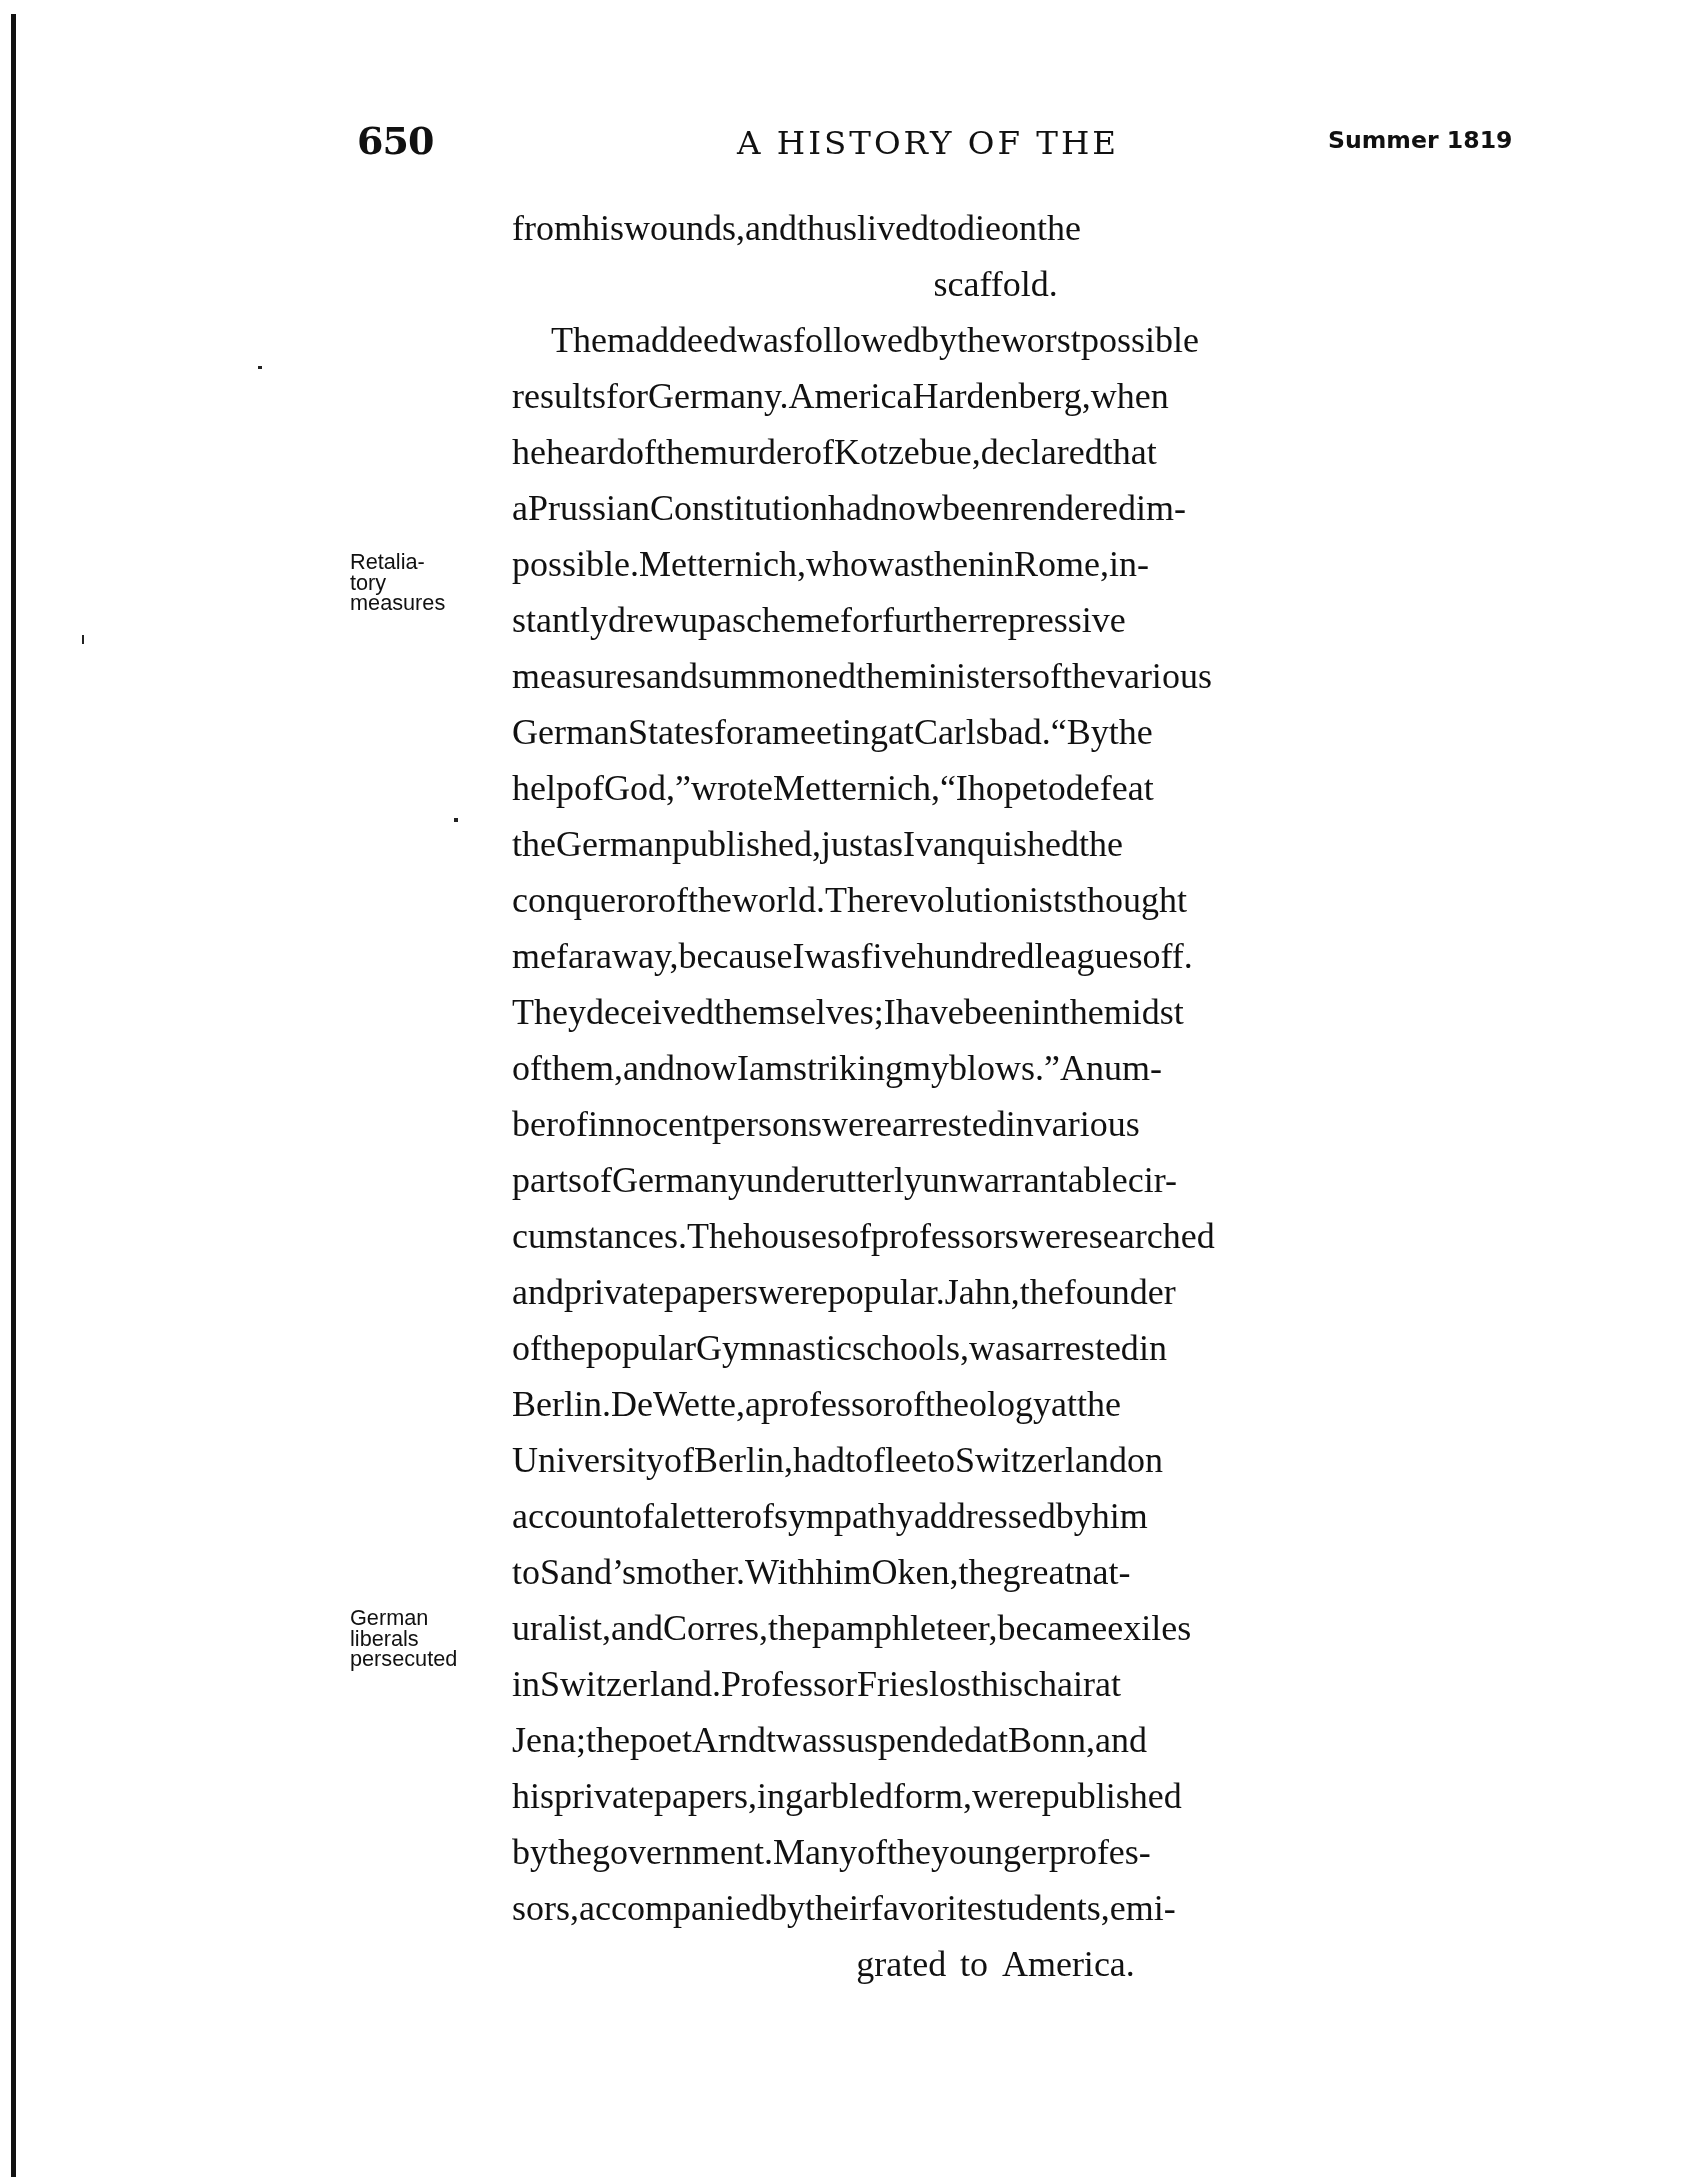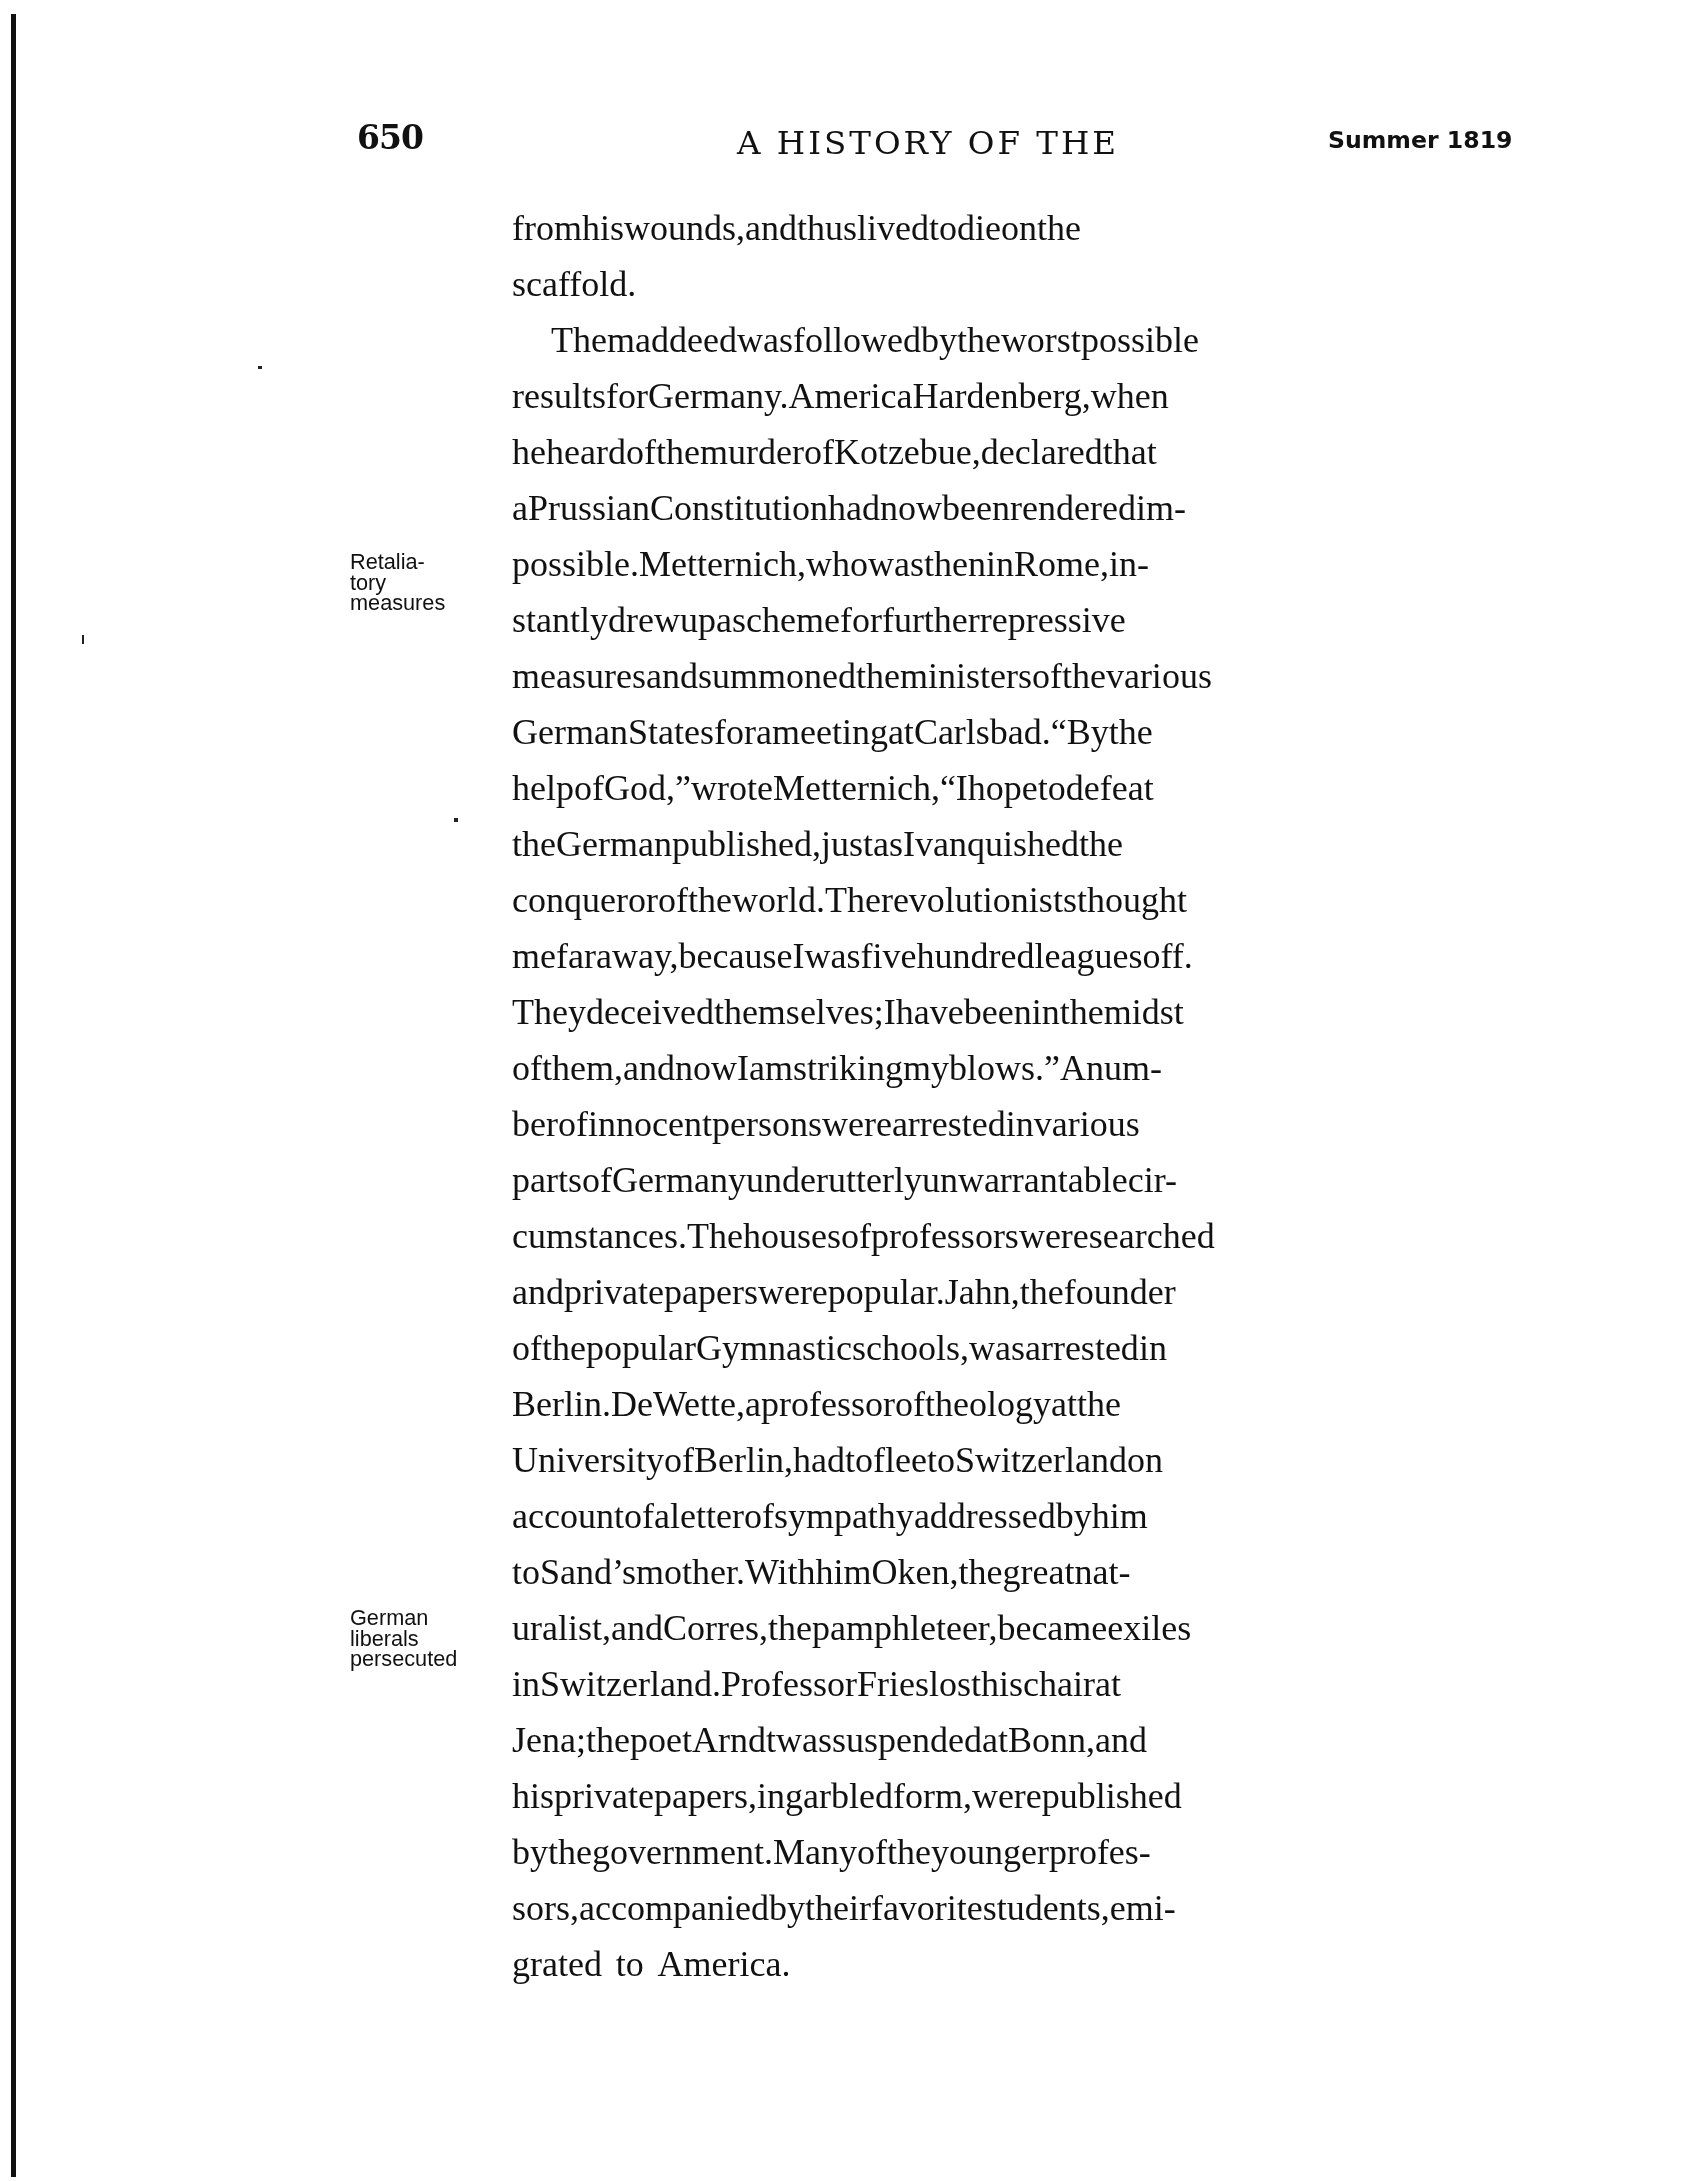--- a/index.html
+++ b/index.html
@@ -2,30 +2,30 @@
 <html><head>
 <meta charset="utf-8">
 <style>
   html, body { margin: 0; padding: 0; background: #ffffff; }
   body { width: 1693px; height: 2182px; position: relative; overflow: hidden;
          font-family: "Liberation Serif", "DejaVu Serif", serif; color: #111; }
   .edge { position: absolute; left: 10.8px; top: 13.8px; width: 4.9px; height: 2163px;
           background: #111; }
   .stray { position: absolute; background: #222; }
   .hdr { position: absolute; top: 118px; font-family: "DejaVu Serif", serif; }
-  .pgnum { left: 357px; font-size: 33px; font-weight: bold; letter-spacing: -1px; }
+  .pgnum { left: 357px; font-size: 38px; font-weight: bold; letter-spacing: -1px; }
   .runtitle { left: 737px; top: 124px; font-size: 32.5px; 
               letter-spacing: 3px; }
   .date { left: 1328px; top: 126px; font-size: 23.6px; font-weight: bold;
           font-family: "DejaVu Sans", sans-serif; }
   .body { position: absolute; left: 512px; top: 200px; width: 981px; }
   .line { height: 56px; line-height: 56px; font-size: 36px;
           text-align: justify; text-align-last: justify; white-space: nowrap;
           display: flex; }
-  .line.last { justify-content: flex-start; }
+  .line.last { justify-content: center; }
   .line.last span { margin-right: 13.8px; }
   .line.indent { padding-left: 39px; }
   .side { position: absolute; left: 350px; font-size: 21.7px; line-height: 20.7px;
           font-family: Liberation Sans, sans-serif; }
   .side span { display: block; }
 </style>
 </head>
 <body>
 
 <div class="edge"></div>

